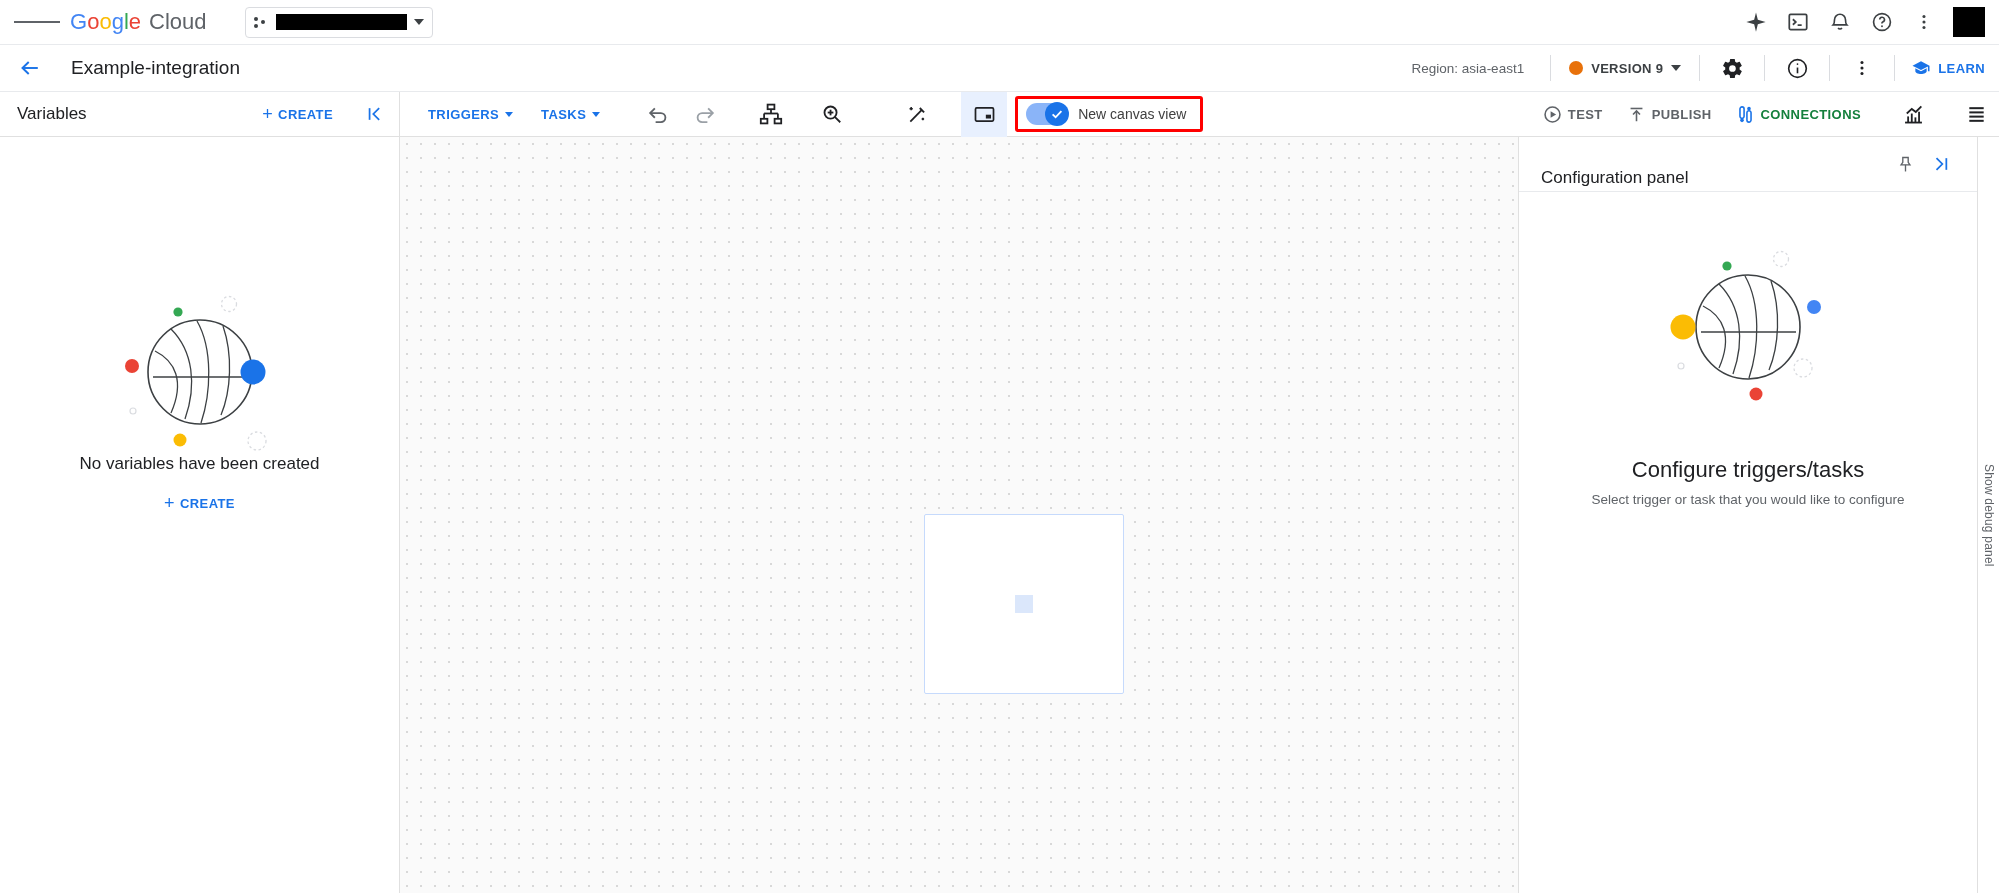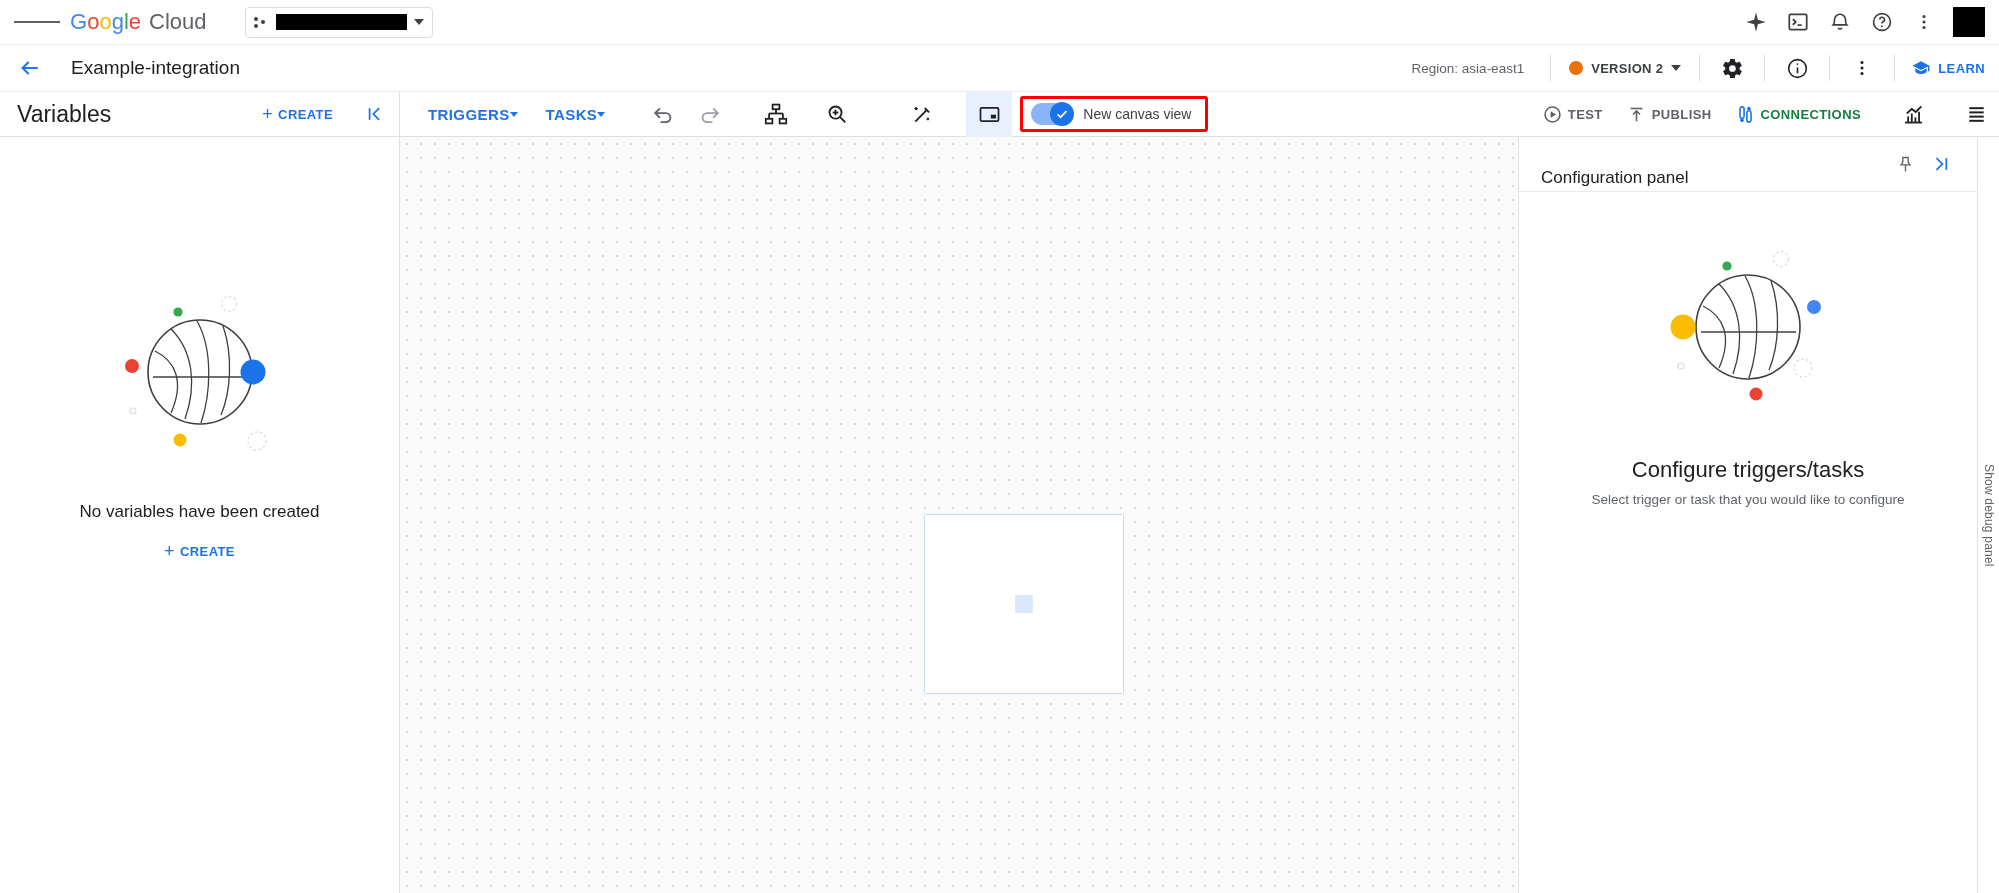--- a/index.html
+++ b/index.html
@@ -76,28 +76,28 @@
   .vdiv { width:1px; height:26px; background:#dadce0; margin: 0 12px; }
   .version-btn { display:flex; align-items:center; gap:8px; cursor:pointer; padding: 0 6px;}
   .orange-dot { width: 14px; height: 14px; border-radius:50%; background:#e8710a; }
   .version-label { font-size:13px; font-weight:700; color:#3c4043; letter-spacing:.3px;}
   .sub-icon { width:40px;height:40px;display:flex;align-items:center;justify-content:center;cursor:pointer;color:#202124;}
   .learn-btn { display:flex;align-items:center;gap:7px;color:#1a73e8;font-size:13px;font-weight:700;letter-spacing:.4px;cursor:pointer;padding-left:4px;}
 
   
   .toolbarrow { height: 45px; min-height:45px; display:flex; align-items:stretch; border-bottom:1px solid #e0e0e0; background:#fff;}
   .tb-left { width: 400px; display:flex;align-items:center; padding-left:17px; border-right: 1px solid #e0e0e0;}
-  .vars-title { font-size:23px;color:#202124;}
+  .vars-title { font-size:17px;color:#202124;}
   .tb-left-spacer { flex:1; }
   .create-btn { display:flex;align-items:center;gap:5px;color:#1a73e8;font-size:13px;font-weight:700;letter-spacing:.4px;cursor:pointer;}
   .plus { font-size:18px; line-height:1; font-weight:400;}
   .tbsep { width:1px; background:#e0e0e0; margin: 10px 0; }
   .collapse-btn { width:48px;display:flex;align-items:center;justify-content:center;color:#1a73e8;cursor:pointer;}
   .tb-right { flex:1; display:flex; align-items:center; gap:0; padding-left: 14px;}
-  .tbtext { color:#1a73e8; font-size:15px; font-weight:700; letter-spacing:.4px; display:flex;align-items:center;cursor:pointer;padding:0 14px;}
+  .tbtext { color:#1a73e8; font-size:13px; font-weight:700; letter-spacing:.4px; display:flex;align-items:center;gap:6px;cursor:pointer;padding:0 14px;}
   .tbtext .ca { width:0;height:0;border-left:4.5px solid transparent;border-right:4.5px solid transparent;border-top:5.5px solid #1a73e8;}
   .tbicon { width:46px;height:45px;display:flex;align-items:center;justify-content:center;cursor:pointer;color:#3c4043;}
   .tbicon.gray { color:#5f6368; }
   .tbicon.active { background:#e8f0fe; }
   .newcanvas {
     display:flex;align-items:center;gap:10px;
     border: 3px solid #ff0000; border-radius:3px;
     padding: 4px 14px 4px 8px; margin-left: 8px; cursor:pointer; background:#fff;
   }
   .toggle { width:42px;height:22px;border-radius:11px;background:#8ab4f8;position:relative;flex:0 0 auto;}
@@ -105,21 +105,21 @@
   .newcanvas-label { font-size:14px;color:#404040;}
   .tb-right-spacer { flex:1; }
   .tbaction { display:flex;align-items:center;gap:6px;font-size:13px;font-weight:700;letter-spacing:.4px;cursor:pointer;padding:0 12px;}
   .tbaction.dim { color:#5f6368; }
   .tbaction.blue { color:#15803d; }
 
   
   .body { flex:1; display:flex; min-height:0; }
   .leftpanel { width:400px; border-right:1px solid #e0e0e0; display:flex;flex-direction:column;align-items:center; background:#fff;}
   .empty-illustration { margin-top: 152px; position:relative; width: 190px; height:165px;}
-  .empty-text { margin-top: 48px; font-size:17px; color:#202124;}
+  .empty-text { font-size:17px; color:#202124;}
   .empty-create { margin-top: 20px; display:flex;align-items:center;gap:5px;color:#1a73e8;font-size:13px;font-weight:700;letter-spacing:.4px;cursor:pointer;}
 
   .canvas {
     flex:1; position:relative; overflow:hidden;
     background-color:#fafafa;
     background-image: radial-gradient(#d8d8d8 1px, transparent 1.1px);
     background-size: 14px 14px;
     border-right:1px solid #e0e0e0;
   }
   .canvas-card {
@@ -223,21 +223,21 @@
         <line x1="20.5" y1="12" x2="4.5" y2="12"></line>
           <polyline points="10.6,5.4 3.8,12 10.6,18.6"></polyline>
       </svg>
     </div>
     <div class="page-title">Example-integration</div>
     <div class="sub-spacer"></div>
     <div class="region-text">Region: asia-east1</div>
     <div class="vdiv"></div>
     <div class="version-btn">
       <span class="orange-dot"></span>
-      <span class="version-label">VERSION 2</span>
+      <span class="version-label">VERSION 9</span>
       <span class="caret-down" style="border-top-color:#3c4043;"></span>
     </div>
     <div class="vdiv"></div>
     <div class="sub-icon">
       <svg width="23" height="23" viewBox="0 0 24 24" fill="#202124">
         <path d="M19.4 13c.04-.33.06-.66.06-1s-.02-.67-.06-1l2.1-1.6a.5.5 0 0 0 .12-.64l-2-3.46a.5.5 0 0 0-.6-.22l-2.48 1a7.3 7.3 0 0 0-1.73-1l-.38-2.64A.5.5 0 0 0 13.94 2h-4a.5.5 0 0 0-.49.42l-.38 2.64c-.62.25-1.2.59-1.73 1l-2.48-1a.5.5 0 0 0-.6.22l-2 3.46a.5.5 0 0 0 .12.64L4.48 11c-.04.33-.06.66-.06 1s.02.67.06 1l-2.1 1.6a.5.5 0 0 0-.12.64l2 3.46c.12.22.38.3.6.22l2.48-1c.53.41 1.1.75 1.73 1l.38 2.64a.5.5 0 0 0 .49.42h4a.5.5 0 0 0 .49-.42l.38-2.64c.62-.25 1.2-.59 1.73-1l2.48 1c.22.08.48 0 .6-.22l2-3.46a.5.5 0 0 0-.12-.64L19.4 13ZM11.94 15.5A3.5 3.5 0 1 1 15.44 12a3.5 3.5 0 0 1-3.5 3.5Z"></path>
       </svg>
     </div>
     <div class="vdiv"></div>
     <div class="sub-icon">

